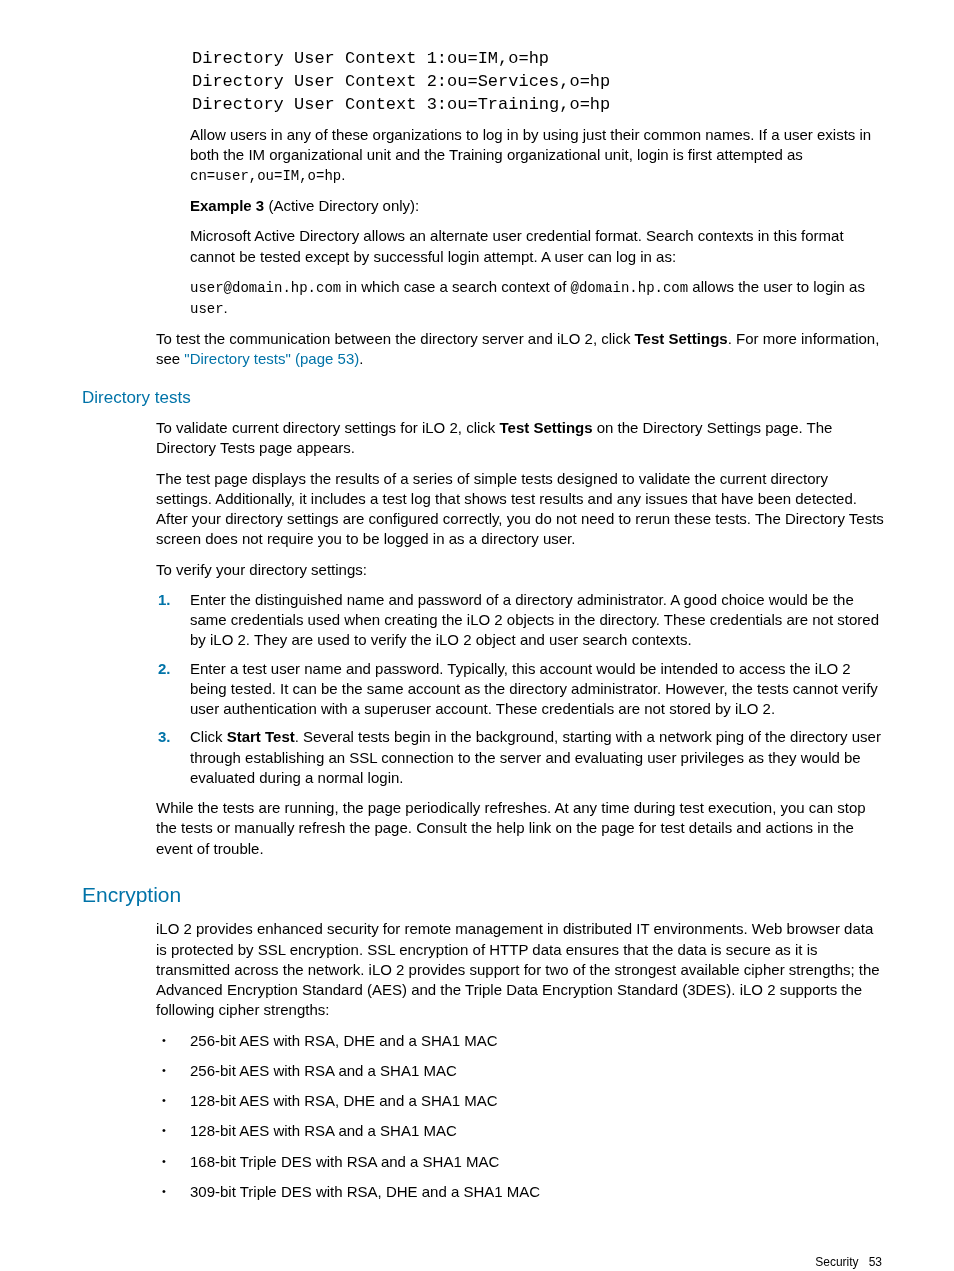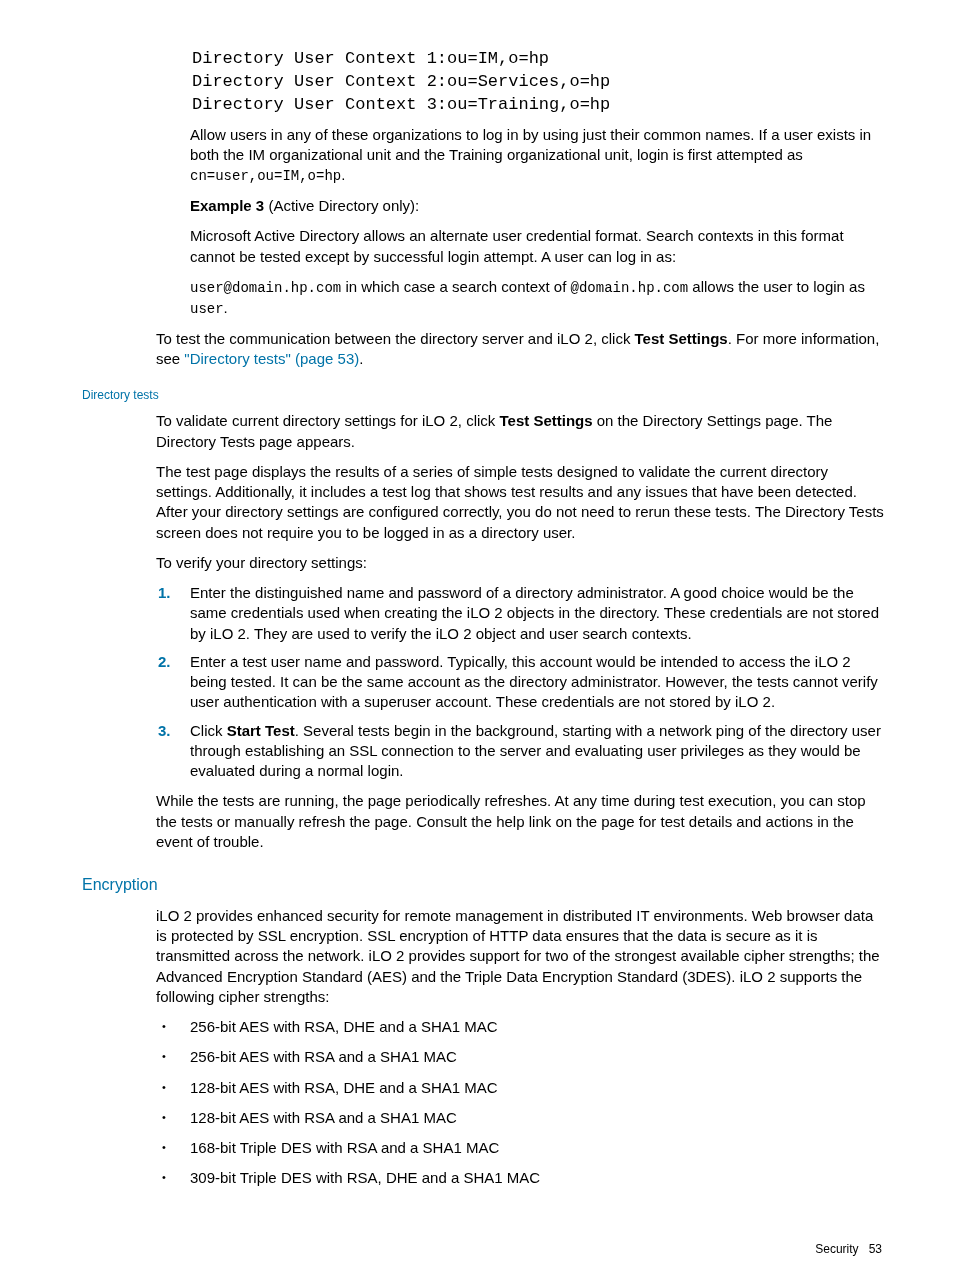--- a/index.html
+++ b/index.html
@@ -30,27 +30,27 @@
   }
   .body-block {
     padding-left: 74px;
     margin-bottom: 10px;
   }
   .link {
     color: #0073a8;
   }
   .h-sub {
     color: #0073a8;
-    font-size: 12px;
+    font-size: 17px;
     font-weight: normal;
     margin: 18px 0 8px 0;
   }
   .h-main {
     color: #0073a8;
-    font-size: 16px;
+    font-size: 21px;
     font-weight: normal;
     margin: 22px 0 10px 0;
   }
   .bold { font-weight: bold; }
   ol.steps {
     list-style: none;
     padding: 0;
     margin: 0 0 10px 0;
   }
   ol.steps li {

